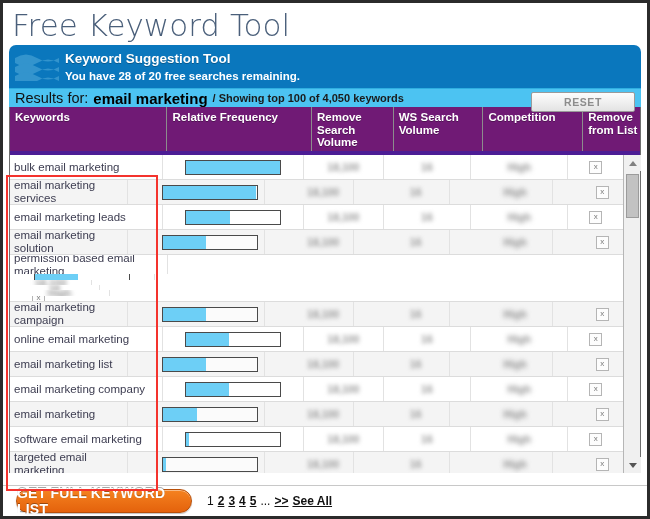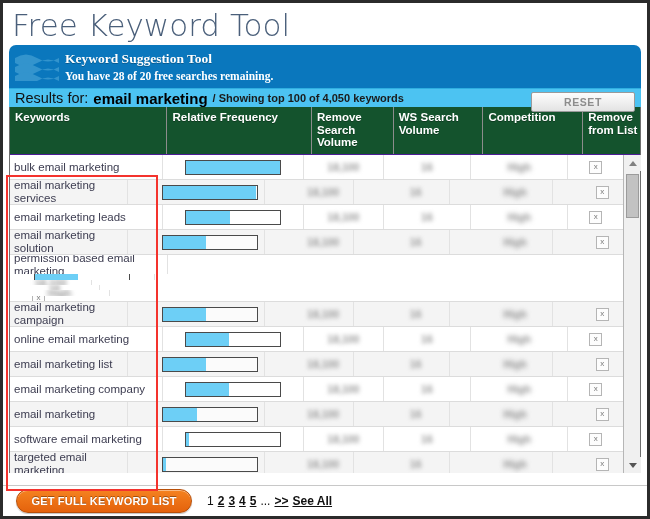--- a/index.html
+++ b/index.html
@@ -30,21 +30,20 @@
   }
 
   
   .banner {
     position: relative;
     margin: 0 6px;
     height: 43px;
     background: #0a77bd;
     border-radius: 7px 7px 0 0;
     overflow: hidden;
-    font-family: Liberation Serif, serif;
   }
   .banner-waves {
     position: absolute;
     left: 6px; top: 6px;
     width: 44px; height: 30px;
     opacity: .6;
   }
   .banner-text {
     position: absolute;
     left: 56px; top: 4px;
@@ -110,23 +109,23 @@
   }
 
   
   .table-wrap {
     margin: 0 6px;
     border-left: 1px solid #6e6e6e;
     border-right: 1px solid #6e6e6e;
   }
   .thead {
     display: flex;
-    background: #14532d;
+    background: #701a75;
     height: 48px;
-    border-bottom: 1px solid #4c1d95;
+    border-bottom: 4px solid #4c1d95;
   }
   .th {
     color: #ffffff;
     font-size: 11.5px;
     font-weight: bold;
     line-height: 12.5px;
     padding: 4px 0 0 5px;
     border-right: 1px solid #8c8c8c;
     text-shadow: 0 1px 0 rgba(0,0,0,.3);
     overflow: hidden;
@@ -275,21 +274,21 @@
     white-space: nowrap;
   }
   .cta {
     margin-left: 13px;
     width: 176px; height: 24px;
     border-radius: 12px;
     background: linear-gradient(#f58220, #e4620c);
     border: 1px solid #b84f09;
     box-shadow: inset 0 1px 0 rgba(255,255,255,.45), 0 1px 1px rgba(0,0,0,.25);
     color: #ffffff;
-    font-size: 11px;
+    font-size: 14px;
     font-weight: bold;
     letter-spacing: .2px;
     display: flex;
     align-items: center;
     justify-content: center;
     cursor: pointer;
     text-shadow: 0 -1px 0 rgba(0,0,0,.35);
   }
   .pager {
     margin-left: 15px;

